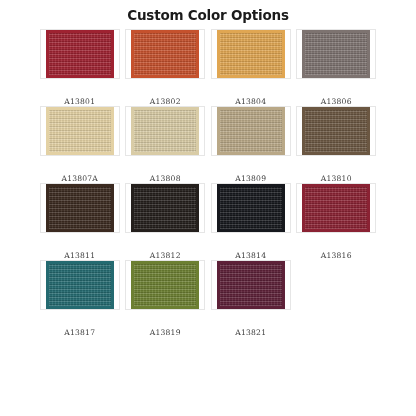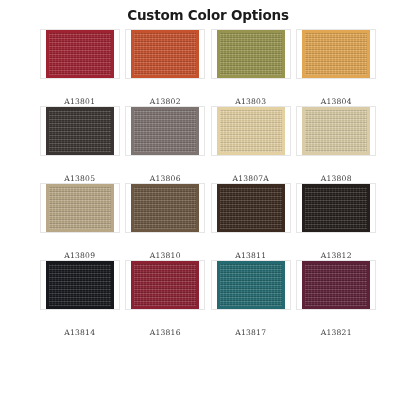--- a/index.html
+++ b/index.html
@@ -114,50 +114,30 @@
             <div class="fabric" style="background: rgb(197, 81, 45);">
               <div class="fabric-inner"></div>
             </div>
           </div>
         </div>
         <div class="swatch-label">A13802</div>
       </div>
       <div class="swatch-cell">
         <div class="swatch-card">
           <div class="fabric-wrap">
-            <div class="fabric" style="background: rgb(151, 148, 79);">
-              <div class="fabric-inner"></div>
-            </div>
-          </div>
-        </div>
-        <div class="swatch-label">A13803</div>
-      </div>
-      <div class="swatch-cell">
-        <div class="swatch-card">
-          <div class="fabric-wrap">
             <div class="fabric" style="background: rgb(224, 166, 82);">
               <div class="fabric-inner"></div>
             </div>
           </div>
         </div>
         <div class="swatch-label">A13804</div>
       </div>
       <div class="swatch-cell">
         <div class="swatch-card">
           <div class="fabric-wrap">
-            <div class="fabric" style="background: rgb(58, 53, 50);">
-              <div class="fabric-inner"></div>
-            </div>
-          </div>
-        </div>
-        <div class="swatch-label">A13805</div>
-      </div>
-      <div class="swatch-cell">
-        <div class="swatch-card">
-          <div class="fabric-wrap">
             <div class="fabric" style="background: rgb(125, 115, 112);">
               <div class="fabric-inner"></div>
             </div>
           </div>
         </div>
         <div class="swatch-label">A13806</div>
       </div>
       <div class="swatch-cell">
         <div class="swatch-card">
           <div class="fabric-wrap">
@@ -244,20 +224,30 @@
             <div class="fabric" style="background: rgb(36, 106, 112);">
               <div class="fabric-inner"></div>
             </div>
           </div>
         </div>
         <div class="swatch-label">A13817</div>
       </div>
       <div class="swatch-cell">
         <div class="swatch-card">
           <div class="fabric-wrap">
+            <div class="fabric" style="background: rgb(108, 127, 50);">
+              <div class="fabric-inner"></div>
+            </div>
+          </div>
+        </div>
+        <div class="swatch-label">A13819</div>
+      </div>
+      <div class="swatch-cell">
+        <div class="swatch-card">
+          <div class="fabric-wrap">
             <div class="fabric" style="background: rgb(93, 33, 56);">
               <div class="fabric-inner"></div>
             </div>
           </div>
         </div>
         <div class="swatch-label">A13821</div>
       </div>
     </div>
 
 </div>

